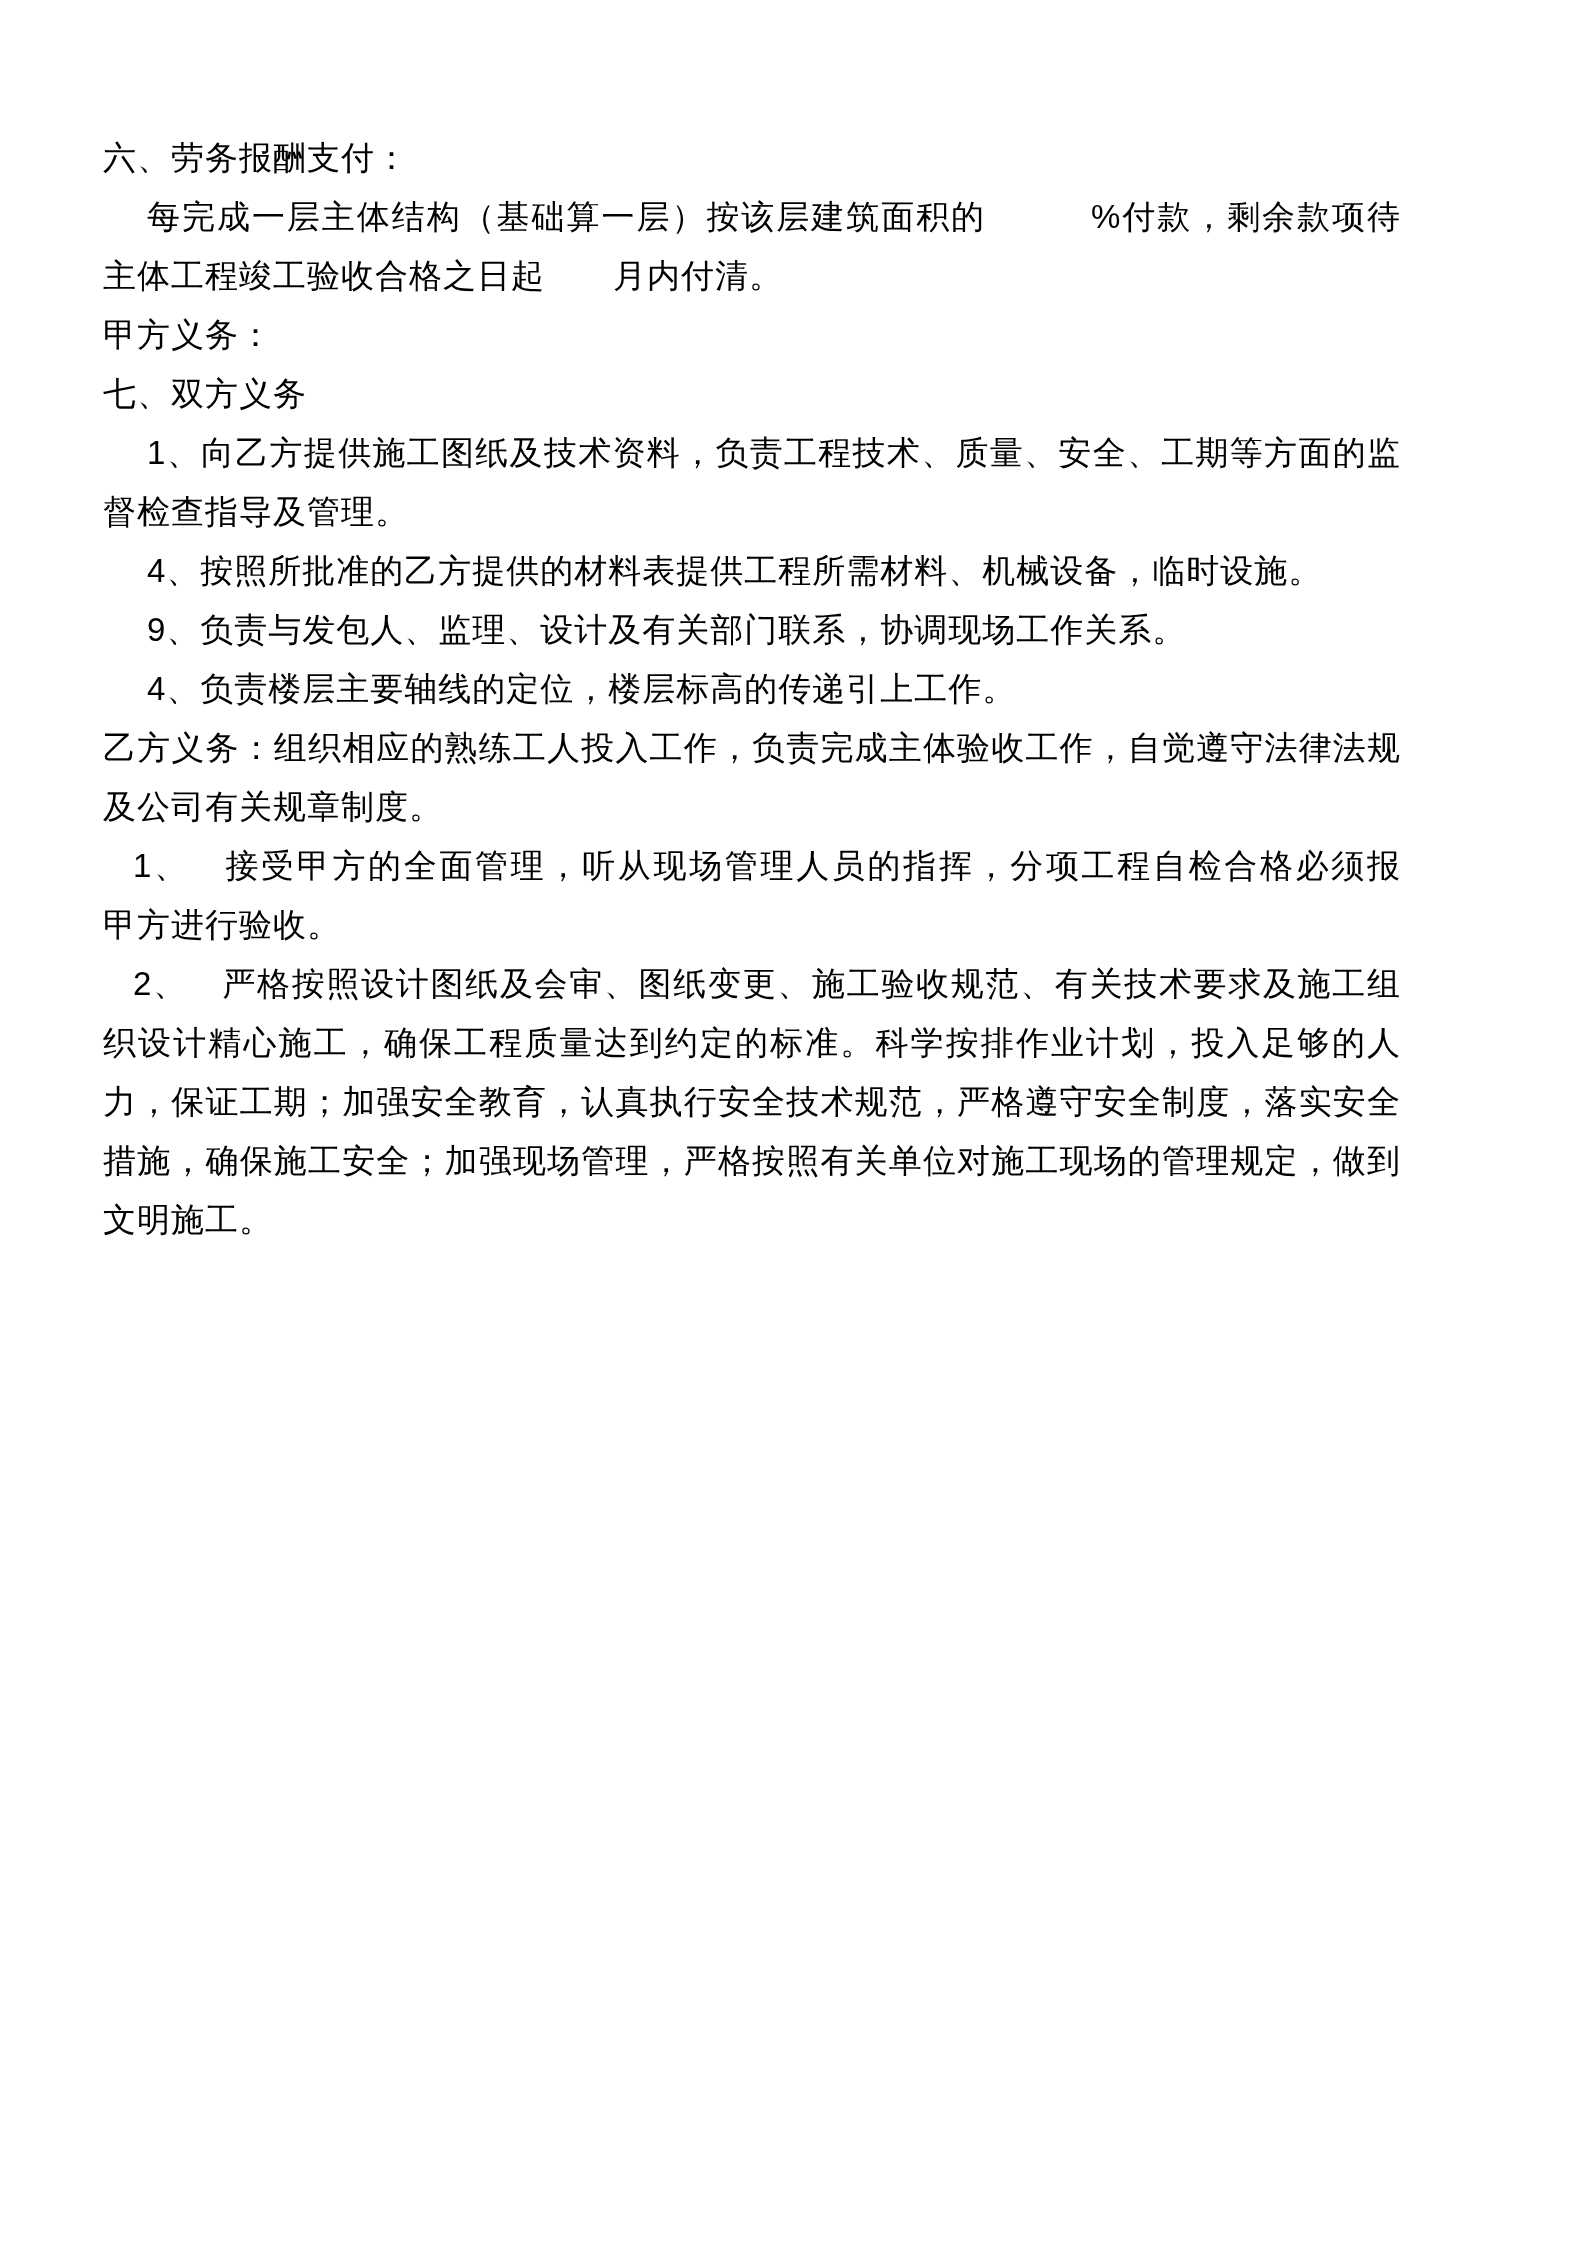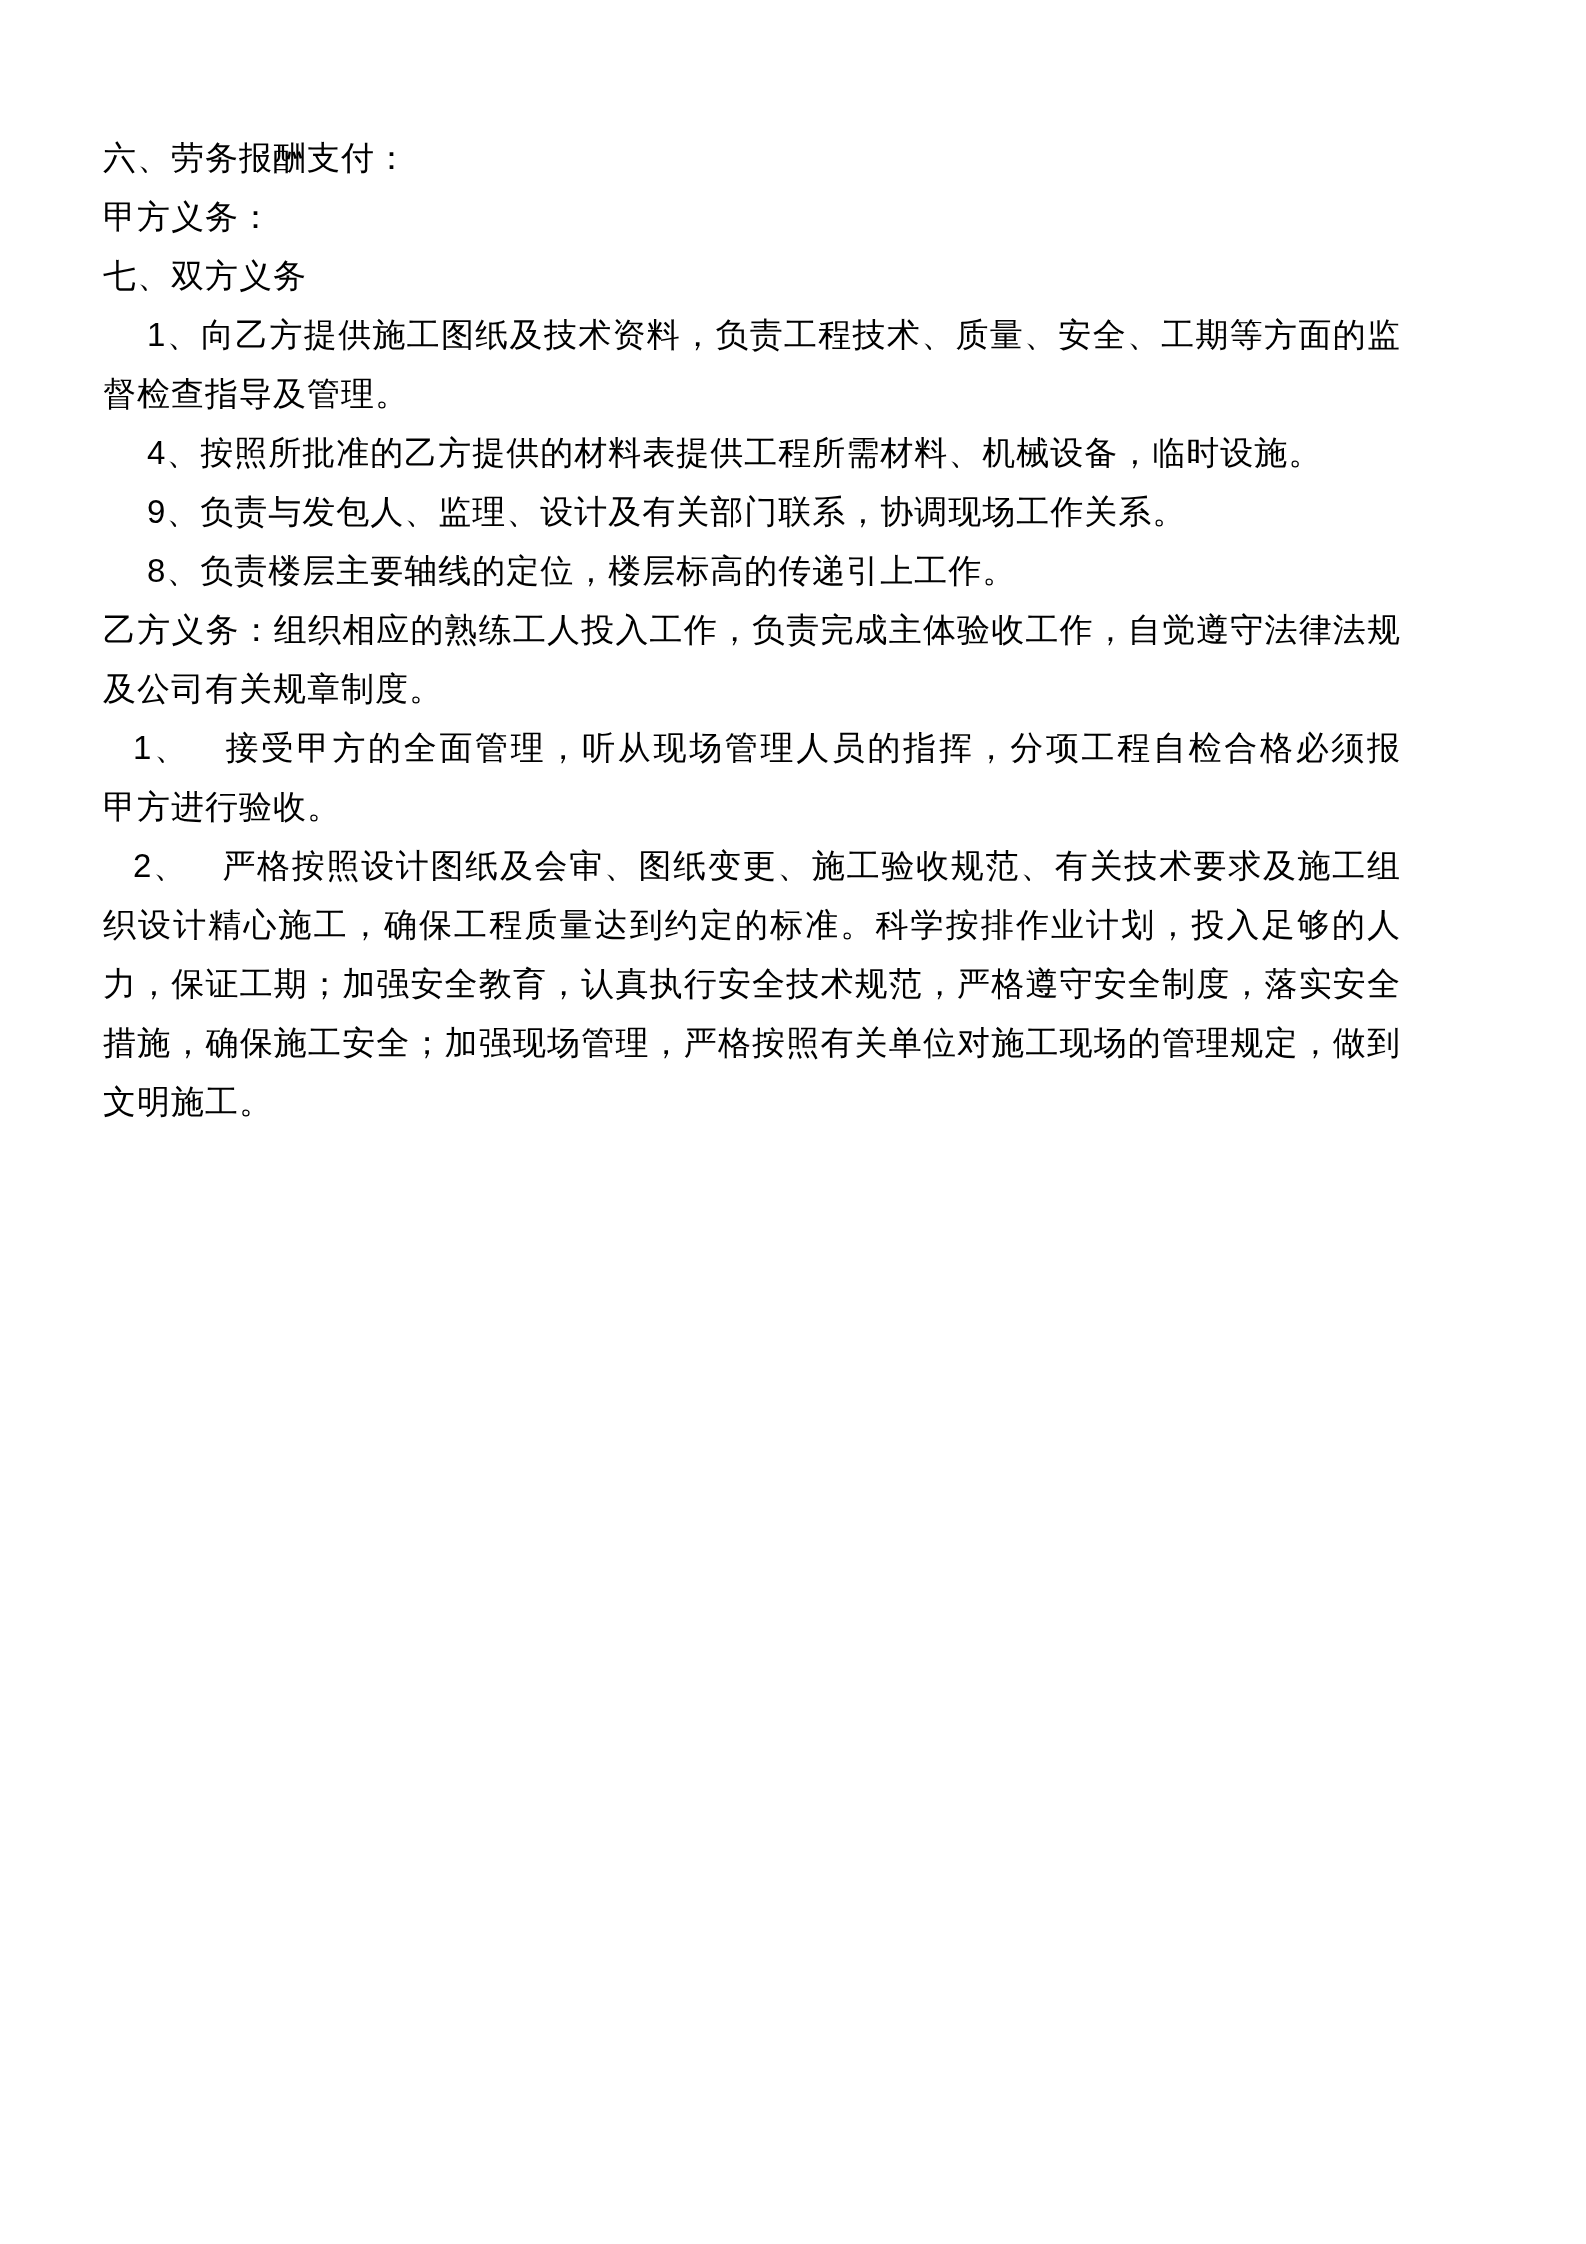--- a/index.html
+++ b/index.html
@@ -44,24 +44,25 @@
     text-indent: 0;
   }
 </style>
 </head>
 <body>
 
 <div class="page">
   <div class="doc">
 
     <p class="flush">六、劳务报酬支付：</p>
+    <p class="indent">每完成一层主体结构（基础算一层）按该层建筑面积的　　　%付款，剩余款项待主体工程竣工验收合格之日起　　月内付清。</p>
     <p class="flush">甲方义务：</p>
     <p class="flush">七、双方义务</p>
     <p class="indent">1、向乙方提供施工图纸及技术资料，负责工程技术、质量、安全、工期等方面的监督检查指导及管理。</p>
     <p class="indent">4、按照所批准的乙方提供的材料表提供工程所需材料、机械设备，临时设施。</p>
     <p class="indent">9、负责与发包人、监理、设计及有关部门联系，协调现场工作关系。</p>
-    <p class="indent">8、负责楼层主要轴线的定位，楼层标高的传递引上工作。</p>
+    <p class="indent">4、负责楼层主要轴线的定位，楼层标高的传递引上工作。</p>
     <p class="flush">乙方义务：组织相应的熟练工人投入工作，负责完成主体验收工作，自觉遵守法律法规及公司有关规章制度。</p>
     <p class="indent-sm">1、　接受甲方的全面管理，听从现场管理人员的指挥，分项工程自检合格必须报　　甲方进行验收。</p>
     <p class="indent-sm">2、　严格按照设计图纸及会审、图纸变更、施工验收规范、有关技术要求及施工组织设计精心施工，确保工程质量达到约定的标准。科学按排作业计划，投入足够的人力，保证工期；加强安全教育，认真执行安全技术规范，严格遵守安全制度，落实安全措施，确保施工安全；加强现场管理，严格按照有关单位对施工现场的管理规定，做到文明施工。</p>
 
   </div>
 </div>
 
 </body></html>

